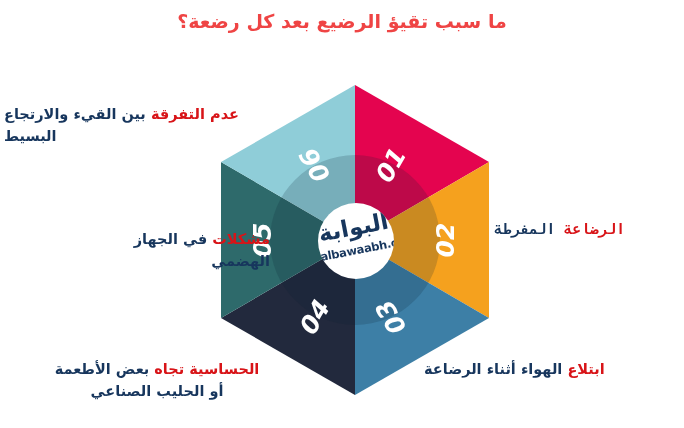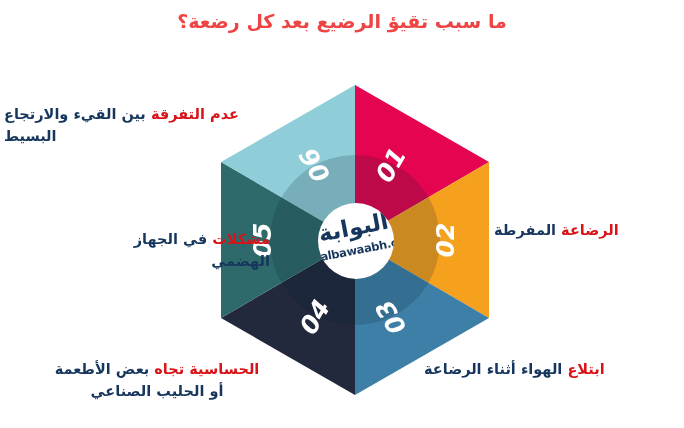--- a/index.html
+++ b/index.html
@@ -110,21 +110,21 @@
     direction: rtl;
     font-size: 14.5px;
     font-weight: bold;
     line-height: 22px;
     color: #17365d;
     white-space: pre-line;
   }
   .lbl .hi { color: #d81418; }
 
   .lbl-01 { left: 444px; top: 83px;  width: 236px; text-align: left; }
-  .lbl-02 { left: 494px; top: 219px; width: 186px; text-align: left; }
+  .lbl-02 { left: 494px; top: 219px; width: 186px; text-align: left; font-family: Liberation Mono, monospace; }
   .lbl-03 { left: 424px; top: 358px; width: 256px; text-align: left; }
   .lbl-04 { left: 14px;  top: 358px; width: 286px; text-align: center; }
   .lbl-05 { left: 44px;  top: 228px; width: 226px; text-align: right; }
   .lbl-06 { left: 4px;   top: 103px;  width: 276px; text-align: left; }
 </style>
 </head>
 <body>
 
 <div id="infographic">
 

